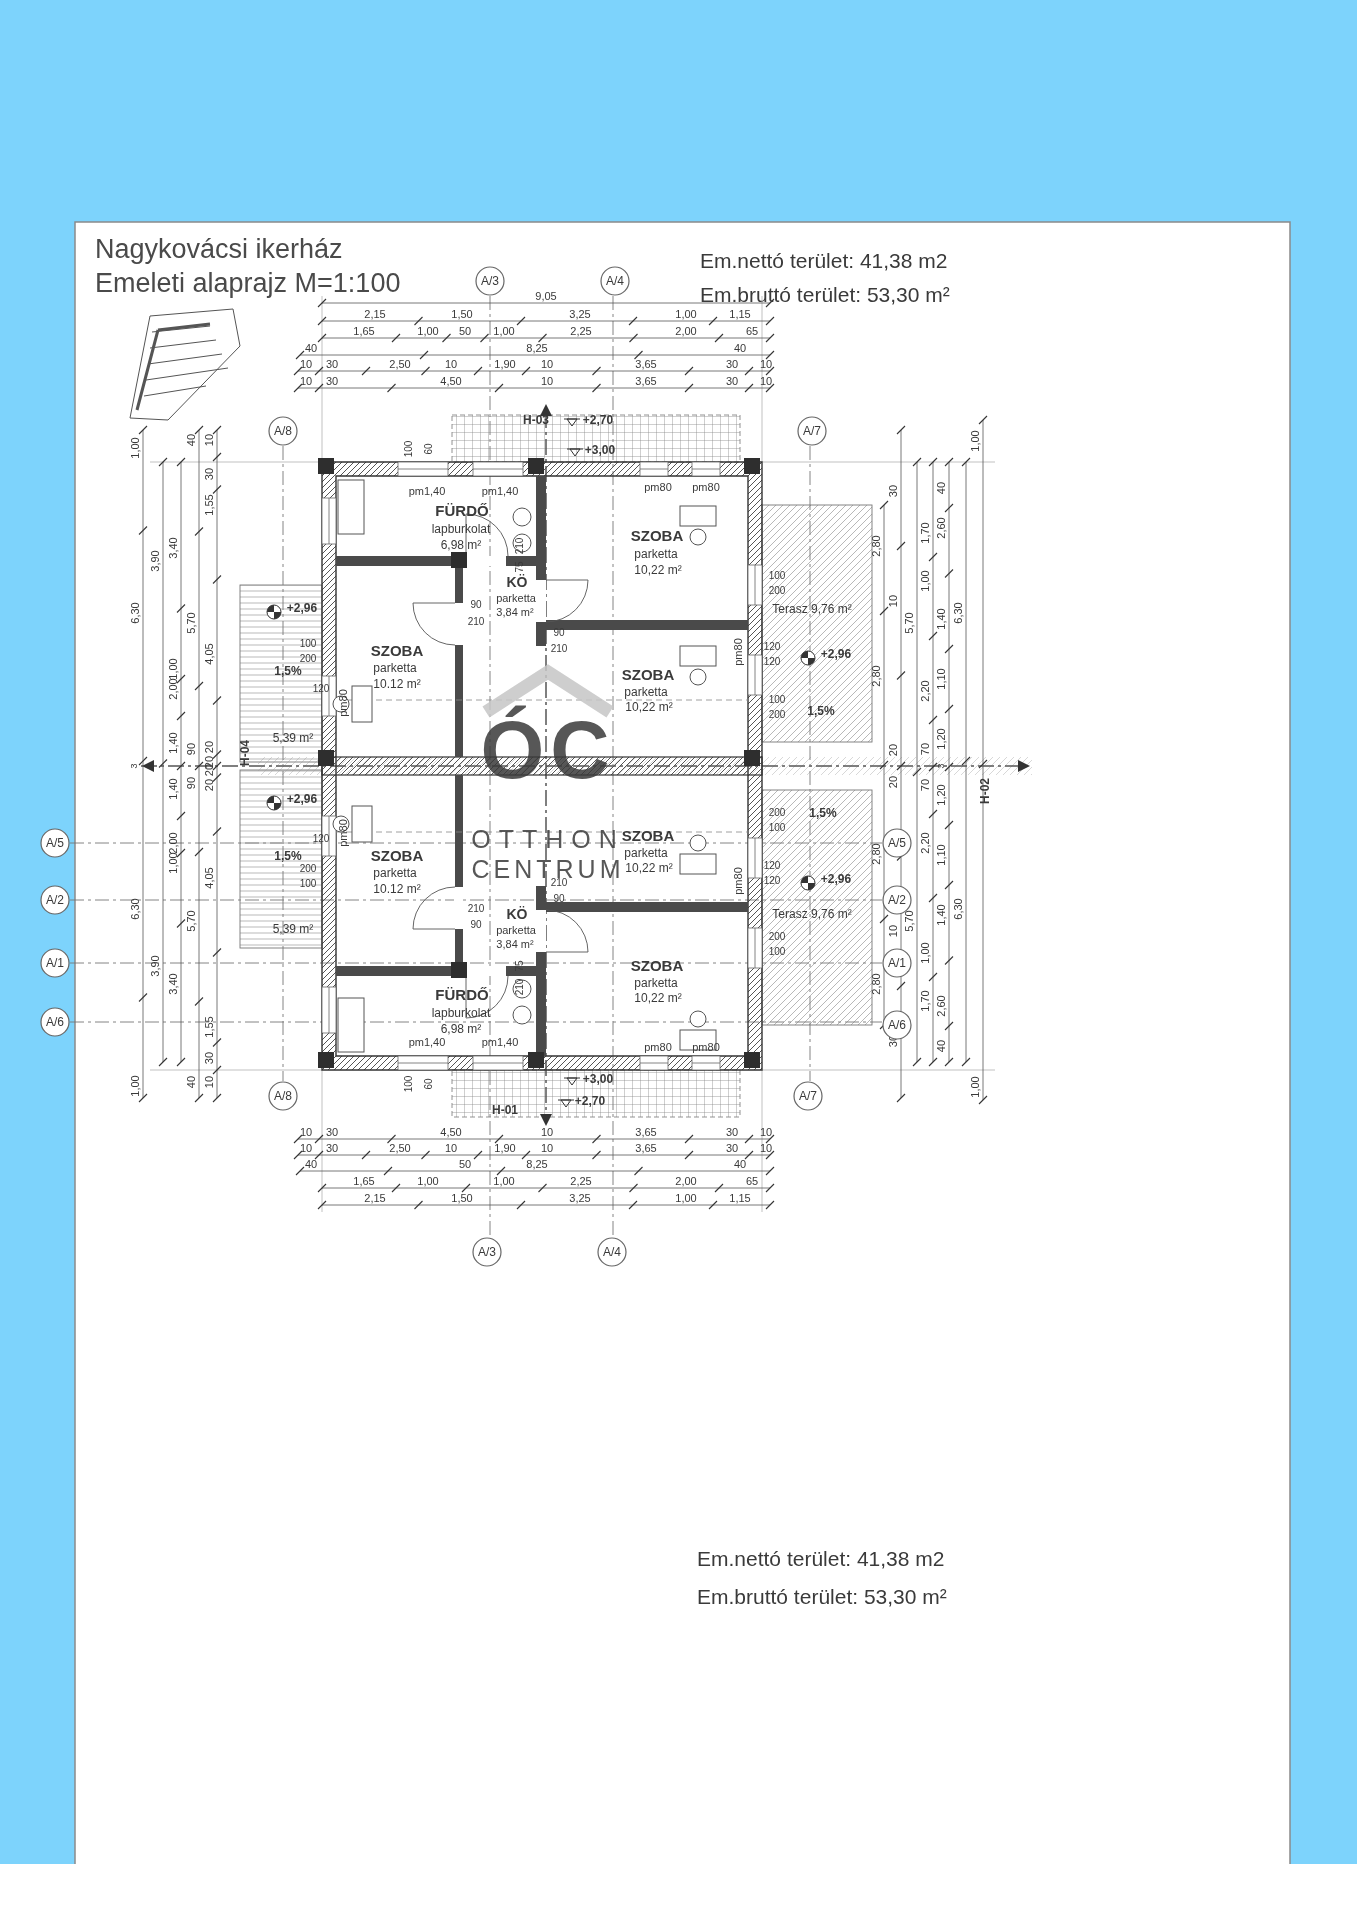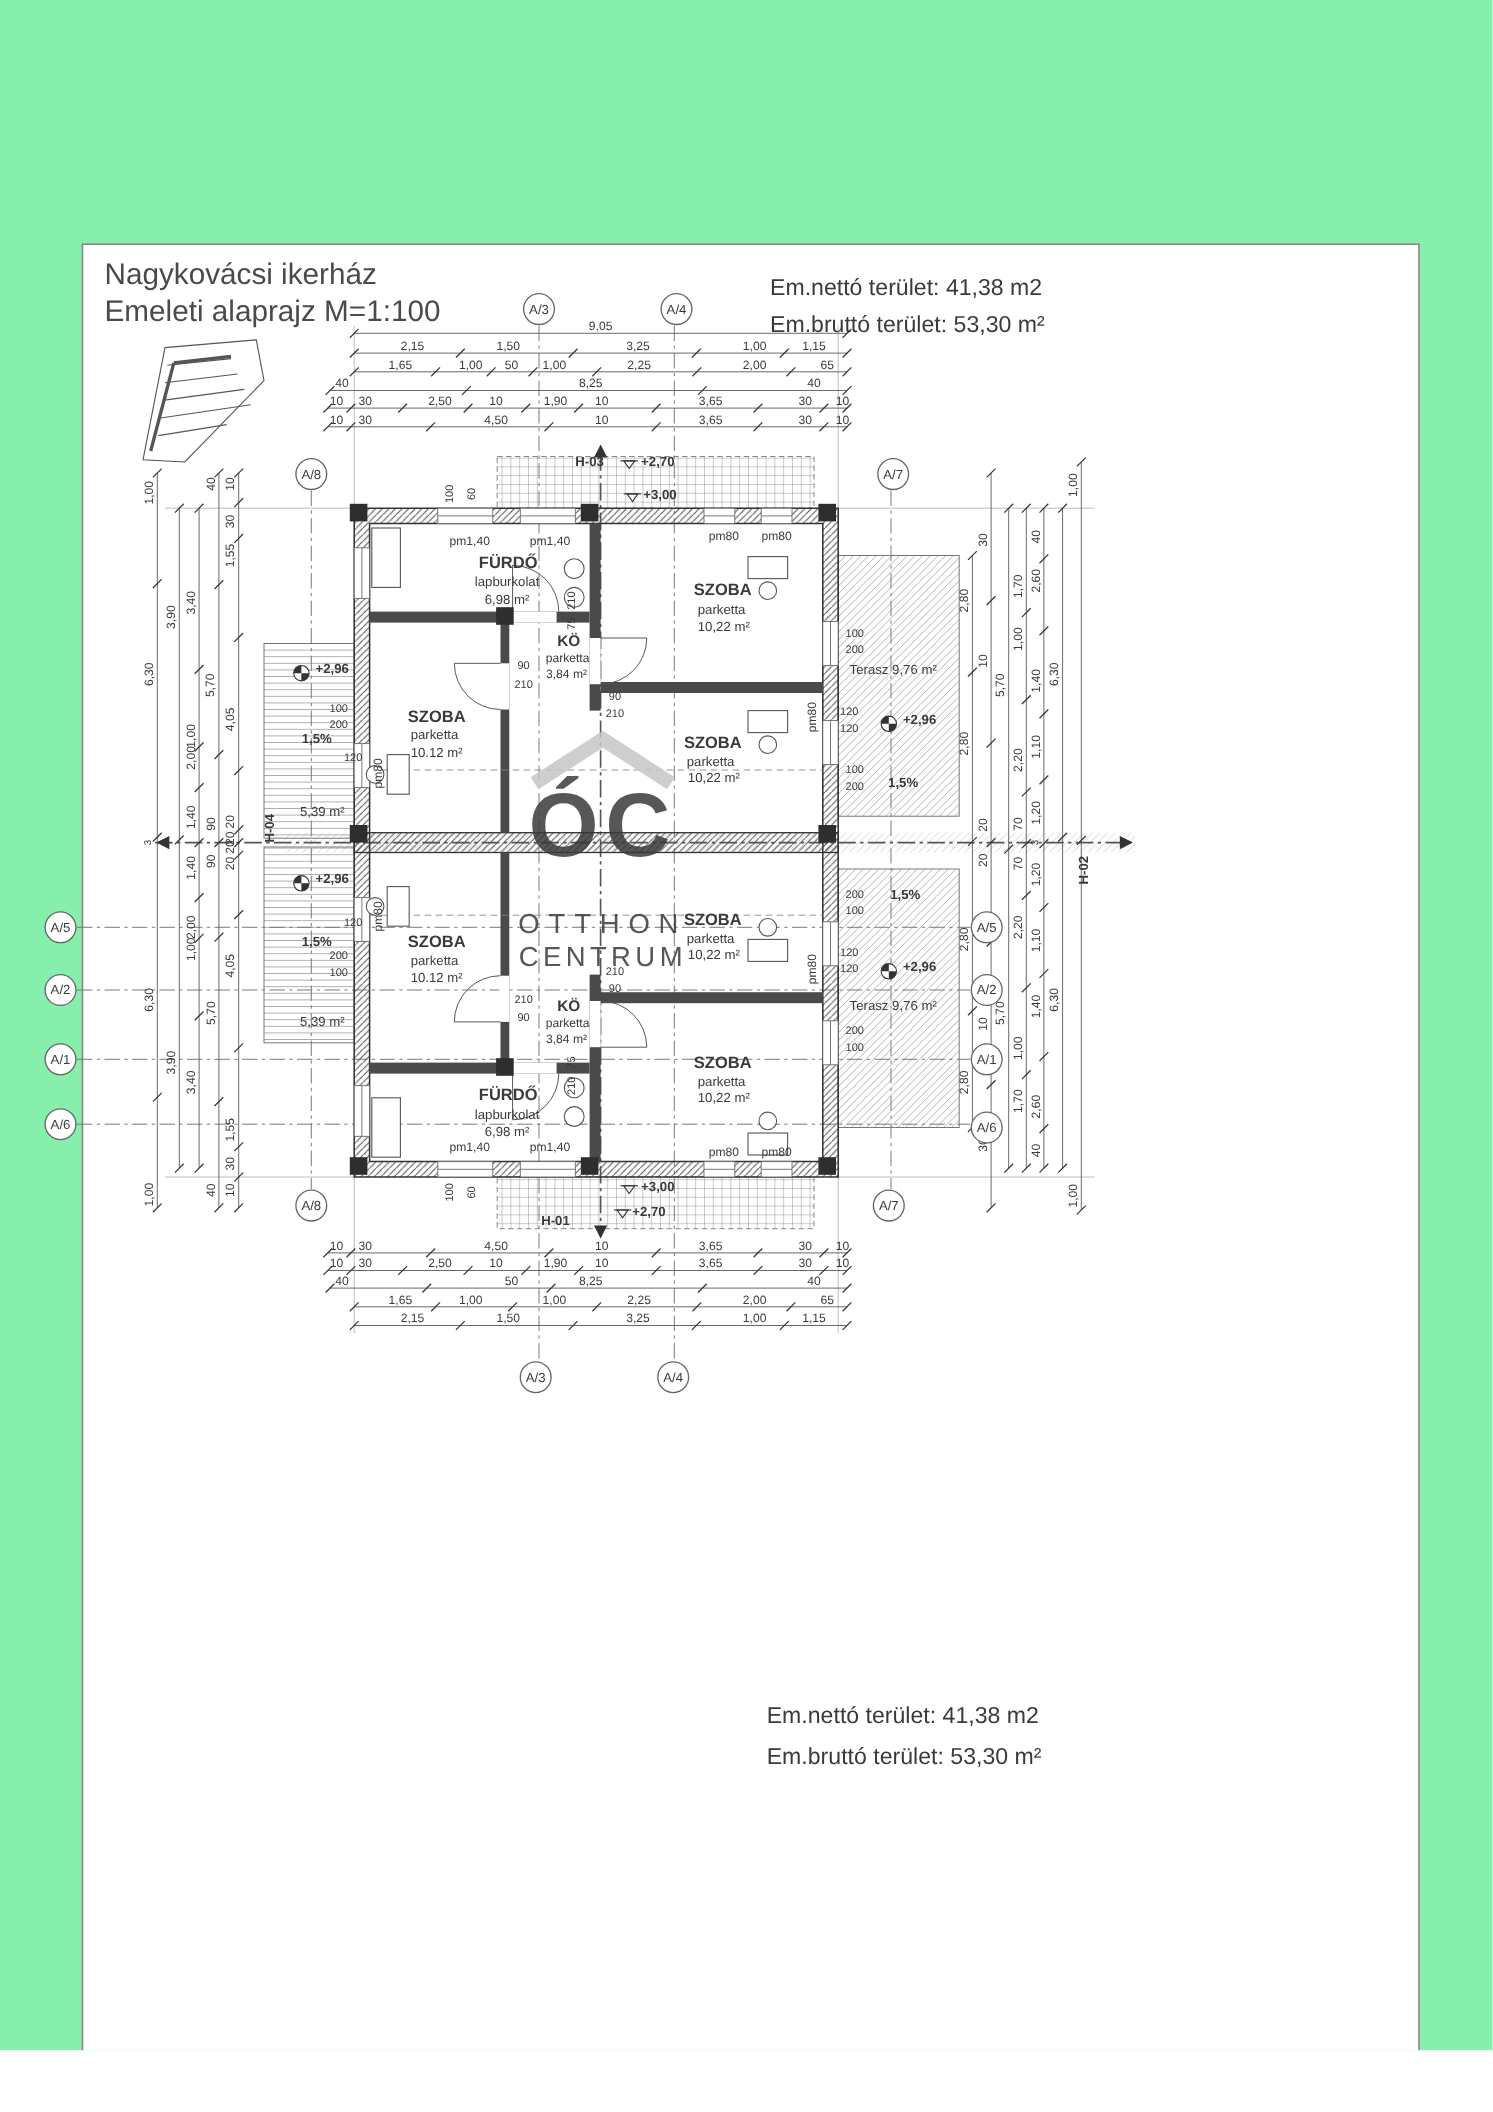--- a/index.html
+++ b/index.html
@@ -1,16 +1,16 @@
 <!DOCTYPE html>
 <html><head>
 <meta charset="utf-8">
 <style>
   html,body{margin:0;padding:0;background:#ffffff;}
-  .page{position:relative;width:1357px;height:1864px;background:#86efac;overflow:hidden;}
+  .page{position:relative;width:1357px;height:1864px;background:#7dd3fc;overflow:hidden;}
   svg text{font-family:"Liberation Sans",sans-serif;fill:#3a3a3a;}
   .t-title{font-size:27px;fill:#4a4a4a;}
   .t-info{font-size:21px;fill:#3a3a3a;}
   .dashdot{stroke:#777;stroke-width:0.9;fill:none;stroke-dasharray:14 4 3 4;}
   .dashdot-heavy{stroke:#555;stroke-width:1.5;fill:none;stroke-dasharray:16 4 3 4;}
   .wallline{stroke:#333;stroke-width:1.4;}
   .fixture{fill:#fff;stroke:#555;stroke-width:1;}
   .dashed{stroke:#888;stroke-width:0.8;stroke-dasharray:6 4;fill:none;}
 </style>
 </head>

